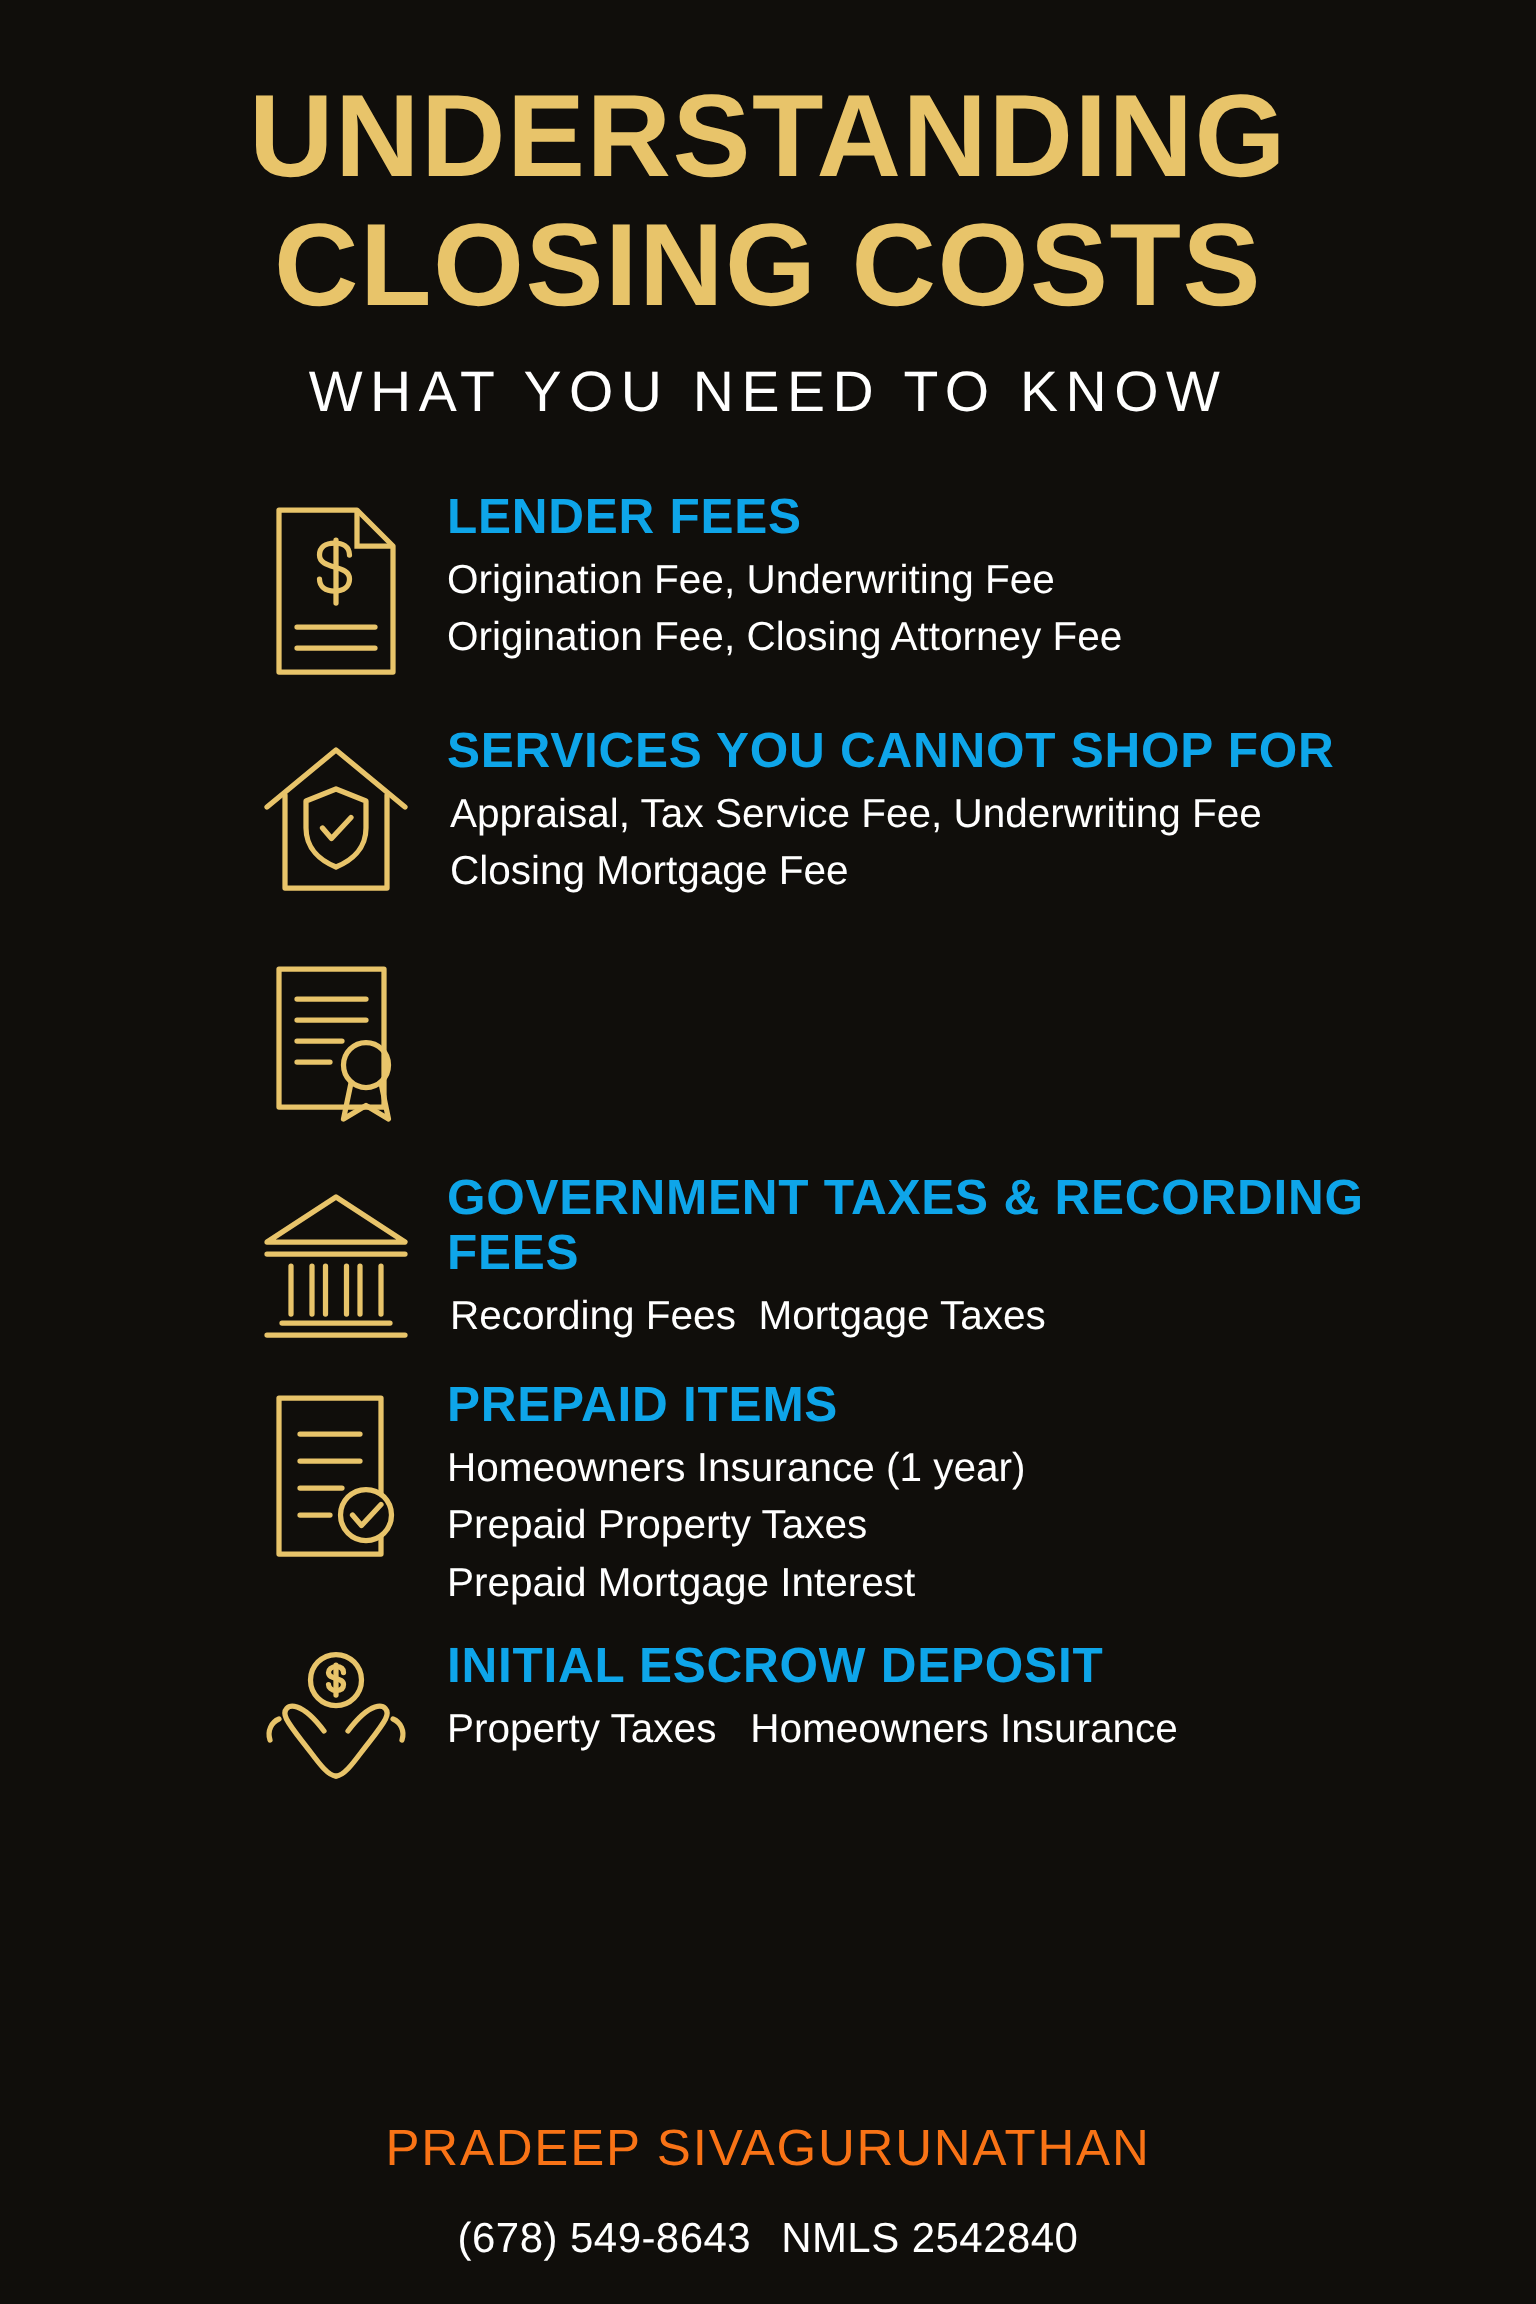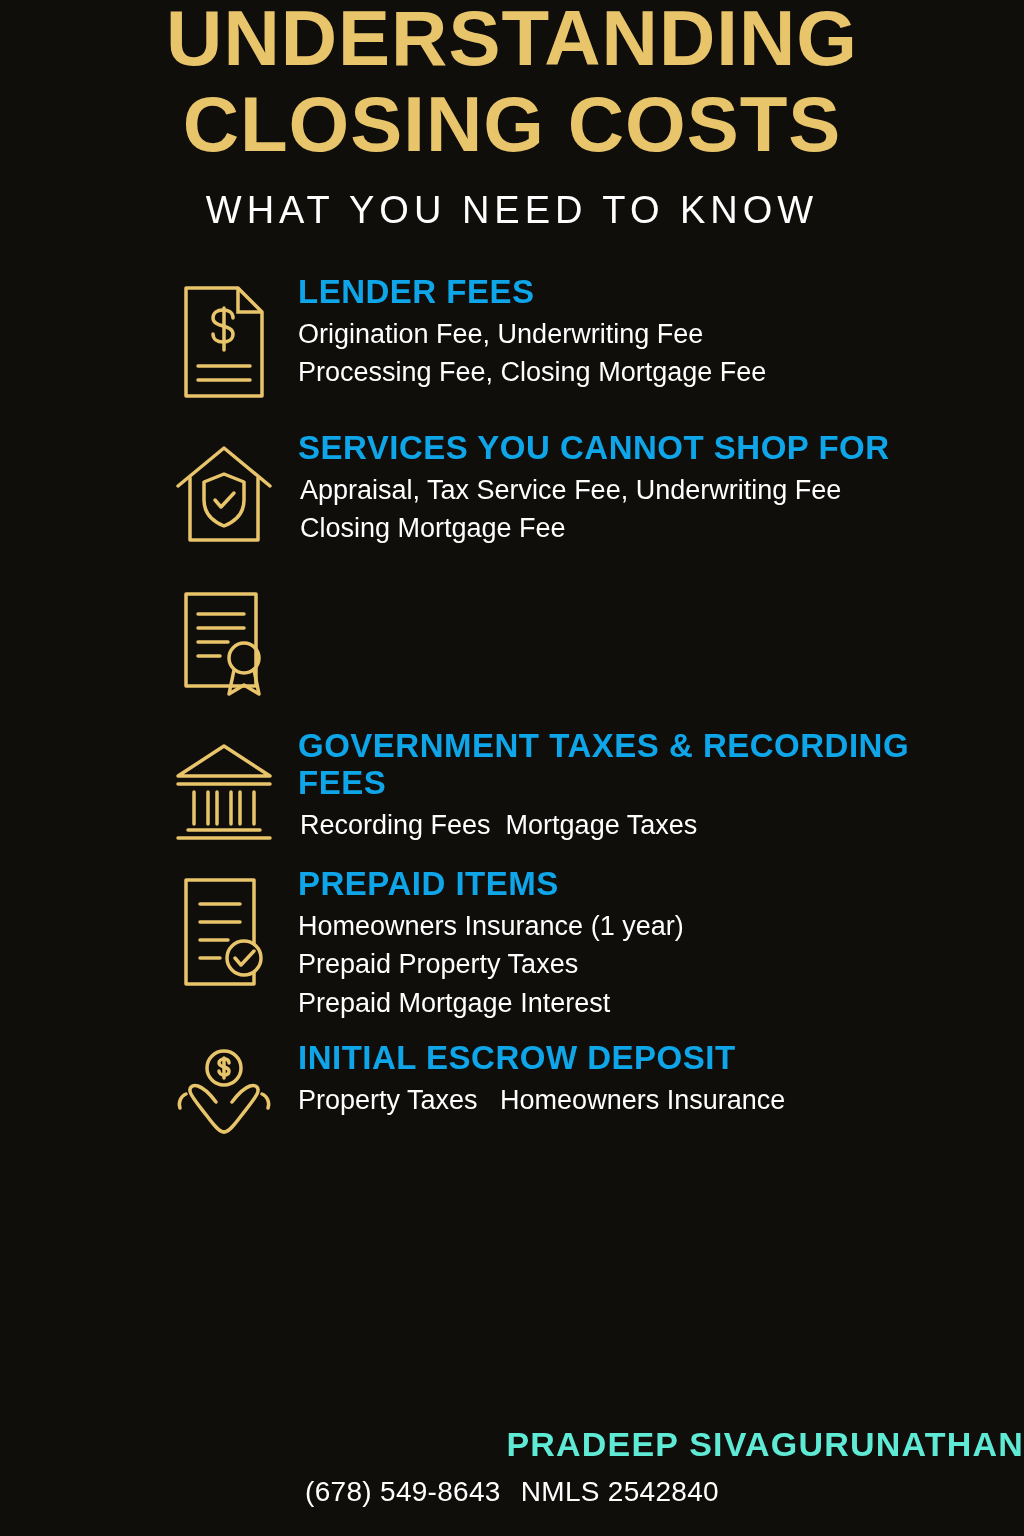--- a/index.html
+++ b/index.html
@@ -16,20 +16,21 @@
   .poster {
     position: relative;
     width: 1024px;
     height: 1536px;
     background: #100e0b;
     box-sizing: border-box;
   }
 
   
   .header {
+    padding-top: 52px;
     text-align: center;
   }
   .title-line {
     color: #e8c46a;
     font-weight: bold;
     font-size: 78px;
     line-height: 0.98;
     letter-spacing: 1px;
     text-transform: uppercase;
   }
@@ -101,31 +102,30 @@
 
   
   .footer {
     position: absolute;
     left: 0;
     right: 0;
     bottom: 28px;
     text-align: center;
   }
   .footer-name {
-    color: #5eead4;
-    font-weight: bold;
+    color: #f97316;
+    font-weight: normal;
     font-size: 34px;
     letter-spacing: 1.2px;
     text-transform: uppercase;
-    text-align: right;
   }
   .footer-contact {
     color: #ffffff;
     font-size: 28px;
-    margin-top: 12px;
+    margin-top: 24px;
     letter-spacing: 0.3px;
   }
   .footer-contact .gap {
     display: inline-block;
     width: 20px;
   }
 </style>
 </head>
 <body>
 
@@ -147,21 +147,21 @@
           <path d="M48 26 v42" stroke-linecap="round"></path>
           <path d="M57 36 c0-6-5-8-10-8 -6 0-10 3-10 8 0 10 20 6 20 16 0 5-4 8-10 8 -6 0-10-3-10-8" stroke-linecap="round"></path>
           <path d="M22 84 h52" stroke-linecap="round"></path>
           <path d="M22 98 h52" stroke-linecap="round"></path>
         </svg>
       </div>
       <div class="section-body">
         <div class="section-title">LENDER FEES</div>
         <div class="section-lines">
           <div class="line">Origination Fee, Underwriting Fee</div>
-          <div class="line">Processing Fee, Closing Mortgage Fee</div>
+          <div class="line">Origination Fee, Closing Attorney Fee</div>
         </div>
       </div>
     </div>
 
     <div class="section s2">
       <div class="icon-wrap">
         <svg width="104" height="112" viewBox="0 0 104 112" fill="none" stroke="#e8c46a" stroke-width="3.5">
           <path d="M6 48 L52 10 L98 48" stroke-linecap="round" stroke-linejoin="round"></path>
           <path d="M18 40 v62 h68 v-62" stroke-linecap="round" stroke-linejoin="round"></path>
           <path d="M52 36 l20 8 v18 c0 14-10 22-20 26 -10-4-20-12-20-26 v-18 z" stroke-linejoin="round"></path>

